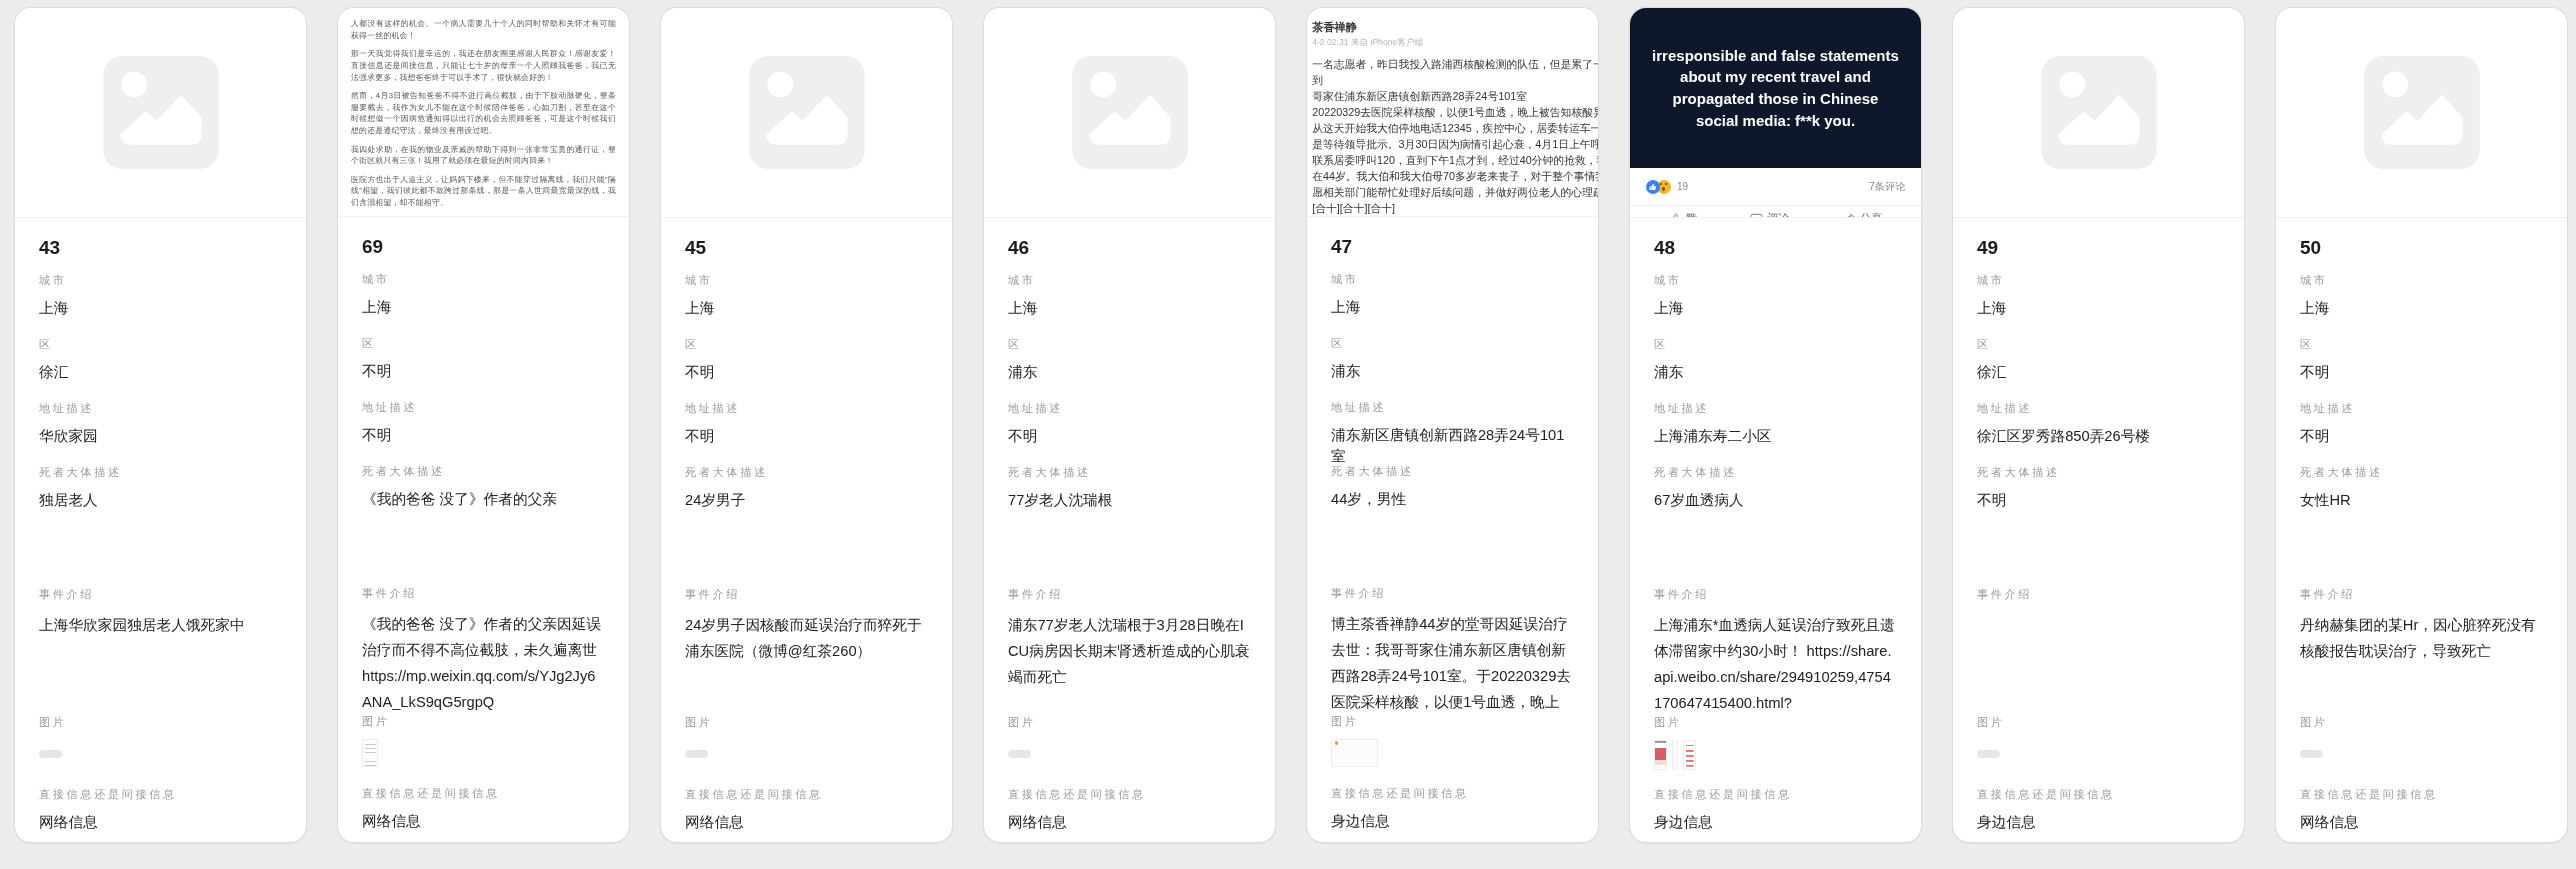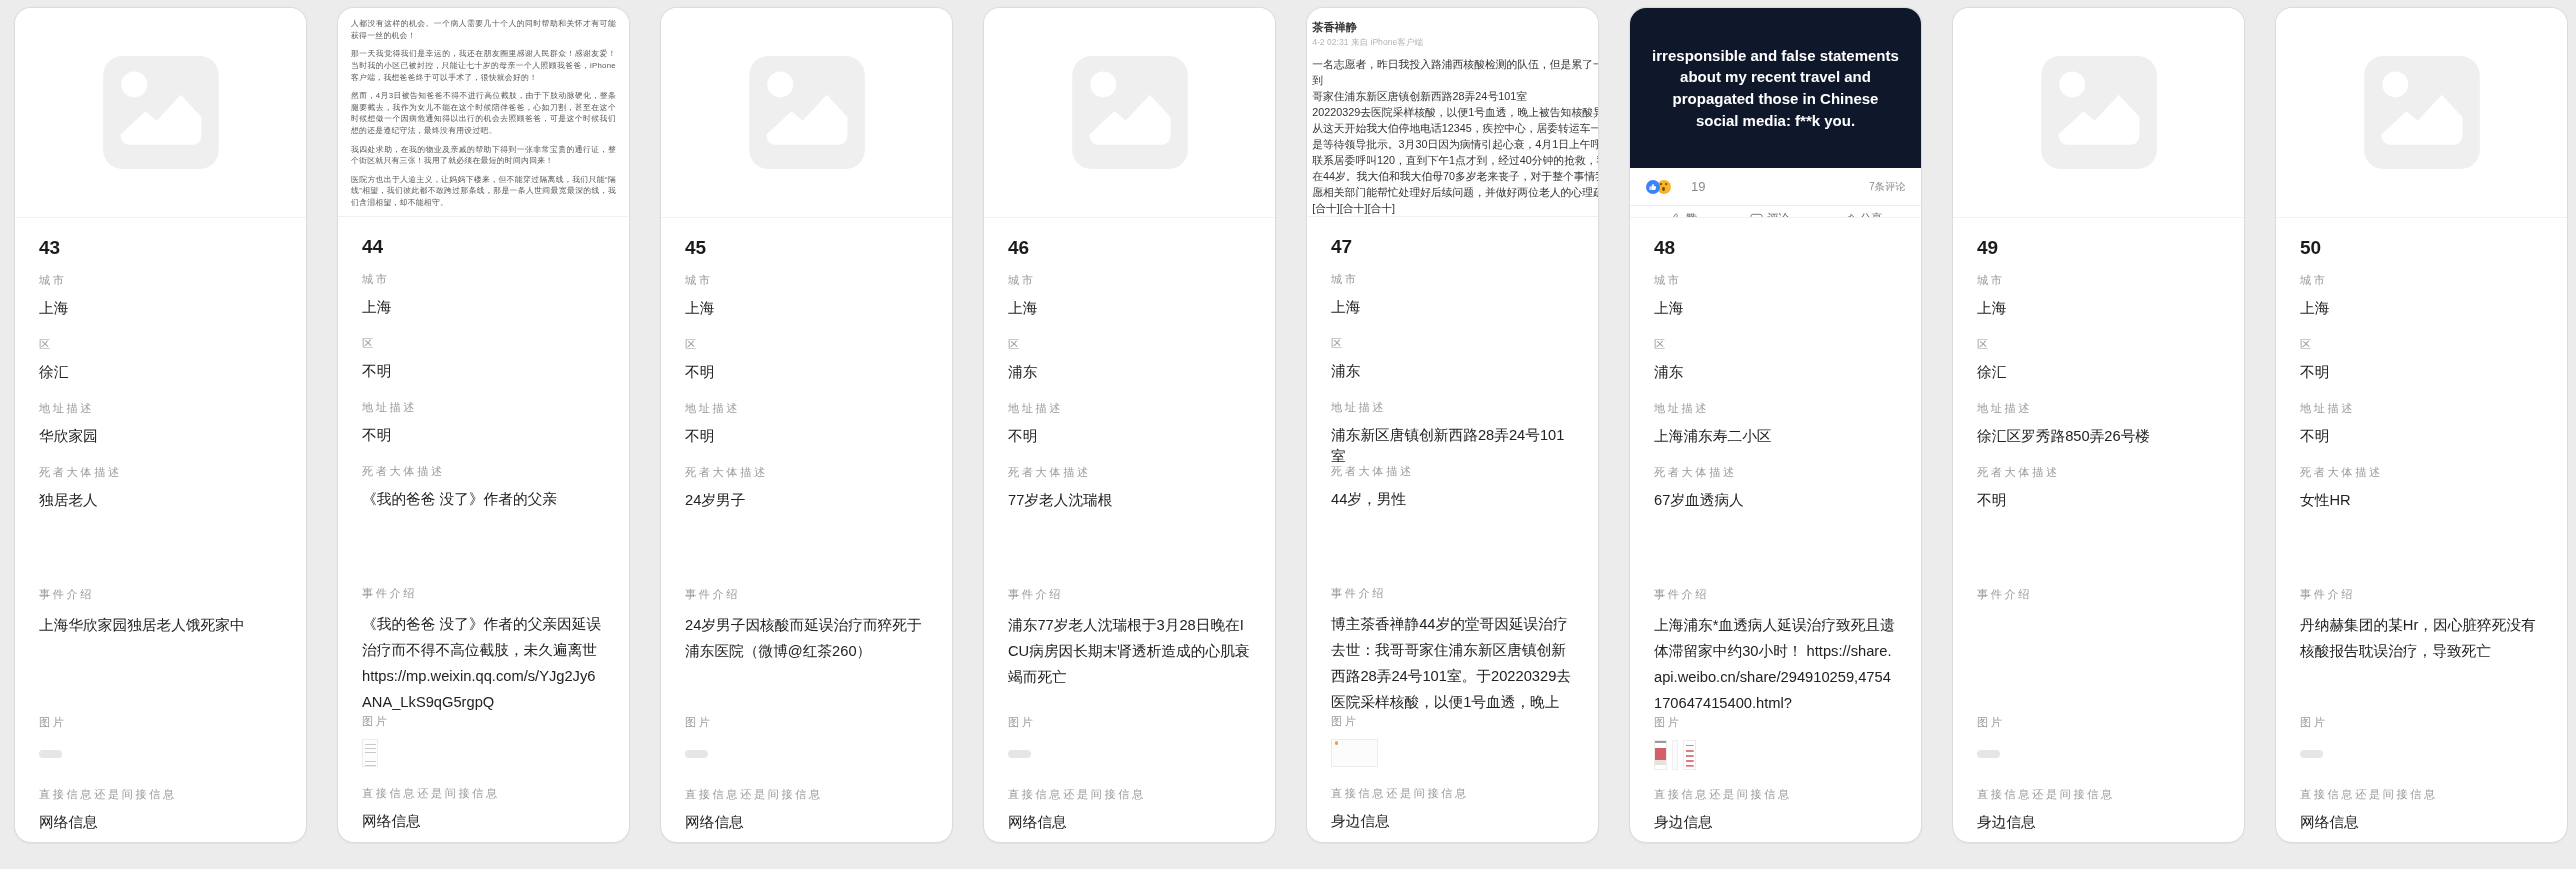--- a/index.html
+++ b/index.html
@@ -57,21 +57,21 @@
   .fb-react{
     height:38px;display:flex;align-items:center;
     padding:0 15.5px;border-bottom:0.9px solid #ececec;box-sizing:border-box;
   }
   .fb-like-ic{width:14px;height:14px;border-radius:50%;background:#3b82f6;flex:none;
     display:flex;align-items:center;justify-content:center;z-index:2;}
   .fb-wow-ic{width:14px;height:14px;border-radius:50%;background:#f5b529;flex:none;
     margin-left:-2.6px;position:relative;z-index:1;}
   .fb-wow-ic:before{content:"";position:absolute;left:3.4px;top:3.4px;width:1.7px;height:1.7px;border-radius:50%;background:#7a4a00;box-shadow:5.2px 0 0 #7a4a00;}
   .fb-wow-ic:after{content:"";position:absolute;left:5.2px;top:7px;width:3.4px;height:4.3px;border-radius:50%;background:#7a4a00;}
-  .fb-count{font-size:13px;color:#8b8b8b;margin-left:20px;}
+  .fb-count{font-size:10px;color:#8b8b8b;margin-left:6px;}
   .fb-comments{font-size:10.3px;color:#8b8b8b;margin-left:auto;}
   .fb-actions{
     height:34px;display:flex;align-items:flex-start;justify-content:space-around;
     padding:5.2px 12px 0;color:#666;font-size:11.2px;
   }
   .fb-action{display:flex;align-items:center;gap:4.3px;}
   .fb-action svg{display:block;}
   
   .body{padding:19px 24px 0;box-sizing:border-box;flex:1;}
   .num{font-size:19px;font-weight:700;color:#1b1b1b;margin:0 0 14px;}
@@ -156,28 +156,28 @@
 
       <div class="f-source">
         <div class="f-label">直接信息还是间接信息</div>
         <div class="f-value">网络信息</div>
       </div>
     </div>
   </article>
     <article class="card">
     <div class="media media-doc">
         <p>人都没有这样的机会。一个病人需要几十个人的同时帮助和关怀才有可能获得一丝的机会！</p>
-        <p>那一天我觉得我们是幸运的，我还在朋友圈里感谢人民群众！感谢友爱！当时我的小区已被封控，只能让七十岁的母亲一个人照顾我爸爸，iPhone客户端，我想爸爸终于可以手术了，很快就会好的！</p>
+        <p>那一天我觉得我们是幸运的，我还在朋友圈里感谢人民群众！感谢友爱！直接信息还是间接信息，只能让七十岁的母亲一个人照顾我爸爸，我已无法强求更多，我想爸爸终于可以手术了，很快就会好的！</p>
         <p>然而，4月3日被告知爸爸不得不进行高位截肢，由于下肢动脉硬化，整条腿要截去，我作为女儿不能在这个时候陪伴爸爸，心如刀割，甚至在这个时候想做一个因病危通知得以出行的机会去照顾爸爸，可是这个时候我们想的还是遵纪守法，最终没有用设过吧。</p>
         <p>我四处求助，在我的物业及亲戚的帮助下得到一张非常宝贵的通行证，整个街区就只有三张！我用了就必须在最短的时间内回来！</p>
         <p>医院方也出于人道主义，让妈妈下楼来，但不能穿过隔离线，我们只能“隔线”相望，我们彼此都不敢跨过那条线，那是一条人世间最宽最深的线，我们含泪相望，却不能相守。</p>
         <p>剩下我送来的物资，妈妈说“赶紧回去”：快回去！快回去！外面不安宁，你别真有事</p>
       </div>
     <div class="body">
-      <div class="num">44</div>
+      <div class="num">69</div>
 
       <div class="f-city">
         <div class="f-label">城市</div>
         <div class="f-value">上海</div>
       </div>
 
       <div class="f-district">
         <div class="f-label">区</div>
         <div class="f-value">不明</div>
       </div>

